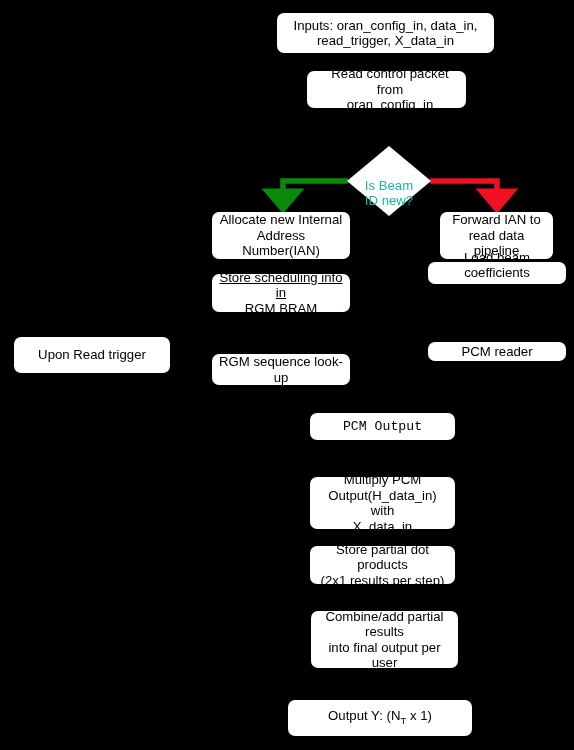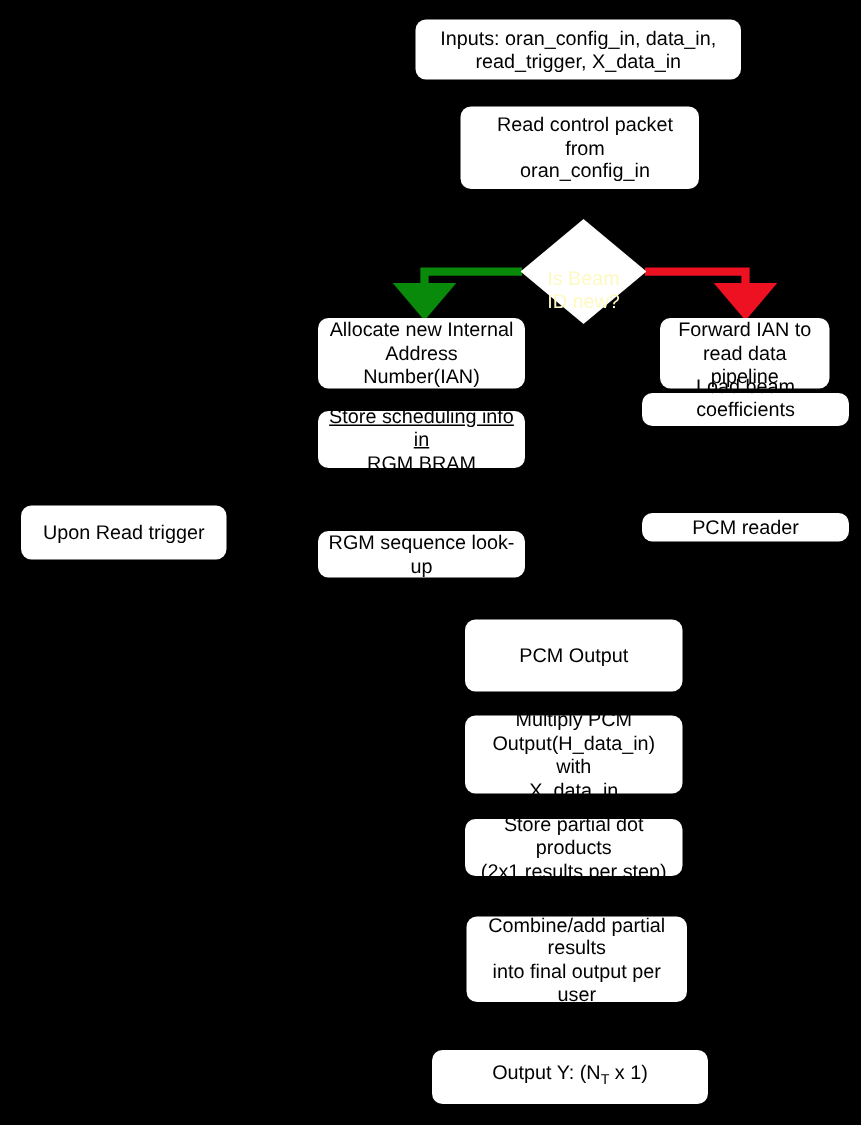--- a/index.html
+++ b/index.html
@@ -43,21 +43,21 @@
     inset: 0;
     background: #ffffff;
     clip-path: polygon(50% 0%, 100% 50%, 50% 100%, 0% 50%);
   }
   .diamond .dlabel {
     position: relative;
     z-index: 2;
     text-align: center;
     font-size: 13.2px;
     line-height: 15.5px;
-    color: #fef9c3;
+    color: #14b8a6;
     white-space: pre-line;
     margin-top: 24px;
   }
   svg.edge-layer {
     position: absolute;
     left: 0;
     top: 0;
     width: 574px;
     height: 750px;
     pointer-events: none;
@@ -83,48 +83,48 @@
     </defs>
 
     <path d="M 348 181 L 283 181 L 283 206" fill="none" stroke="#0a8a0a" stroke-width="5.5" marker-end="url(#arrow-green)"></path>
 
     <path d="M 430 181 L 497 181 L 497 206" fill="none" stroke="#ee1122" stroke-width="5.5" marker-end="url(#arrow-red)"></path>
   </svg>
 
   <div class="node" style="left:277px; top:13px; width:217px; height:40px;">Inputs: oran_config_in, data_in,
 read_trigger, X_data_in</div>
 
-  <div class="node" style="left:307px; top:71px; width:159px; height:55px;padding-left:12px;">Read control packet from
+  <div class="node" style="left:307px; top:71px; width:159px; height:37px;padding-left:12px;">Read control packet from
 oran_config_in</div>
 
   <div class="diamond" style="left:347px; top:146px; width:84px; height:70px;">
     <div class="dshape"></div>
     <div class="dlabel">Is Beam
 ID new?</div>
   </div>
 
   <div class="node" style="left:212px; top:212px; width:138px; height:47px;">Allocate new Internal
 Address Number(IAN)</div>
 
   <div class="node" style="left:440px; top:212px; width:113px; height:47px;">Forward IAN to
 read data pipeline</div>
 
   <div class="node" style="left:212px; top:274px; width:138px; height:38px;text-decoration:underline;">Store scheduling info in
 RGM BRAM</div>
 
   <div class="node" style="left:428px; top:262px; width:138px; height:22px;">Load beam coefficients
 to PCM BRAM</div>
 
-  <div class="node" style="left:14px; top:337px; width:137px; height:36px;">Upon Read trigger</div>
+  <div class="node" style="left:14px; top:337px; width:156px; height:36px;">Upon Read trigger</div>
 
   <div class="node" style="left:212px; top:342px; width:138px; height:31px;margin-top:12px;">RGM sequence look-up</div>
 
   <div class="node" style="left:428px; top:342px; width:138px; height:19px;">PCM reader</div>
 
-  <div class="node" style="left:310px; top:413px; width:145px; height:48px;">PCM Output</div>
+  <div class="node" style="left:310px; top:413px; width:145px; height:27px;font-family:Liberation Mono, monospace;">PCM Output</div>
 
   <div class="node" style="left:310px; top:477px; width:145px; height:52px;">Multiply PCM
 Output(H_data_in) with
 X_data_in</div>
 
   <div class="node" style="left:310px; top:546px; width:145px; height:38px;">Store partial dot products
 (2x1 results per step)</div>
 
   <div class="node" style="left:311px; top:611px; width:147px; height:57px;">Combine/add partial
 results

